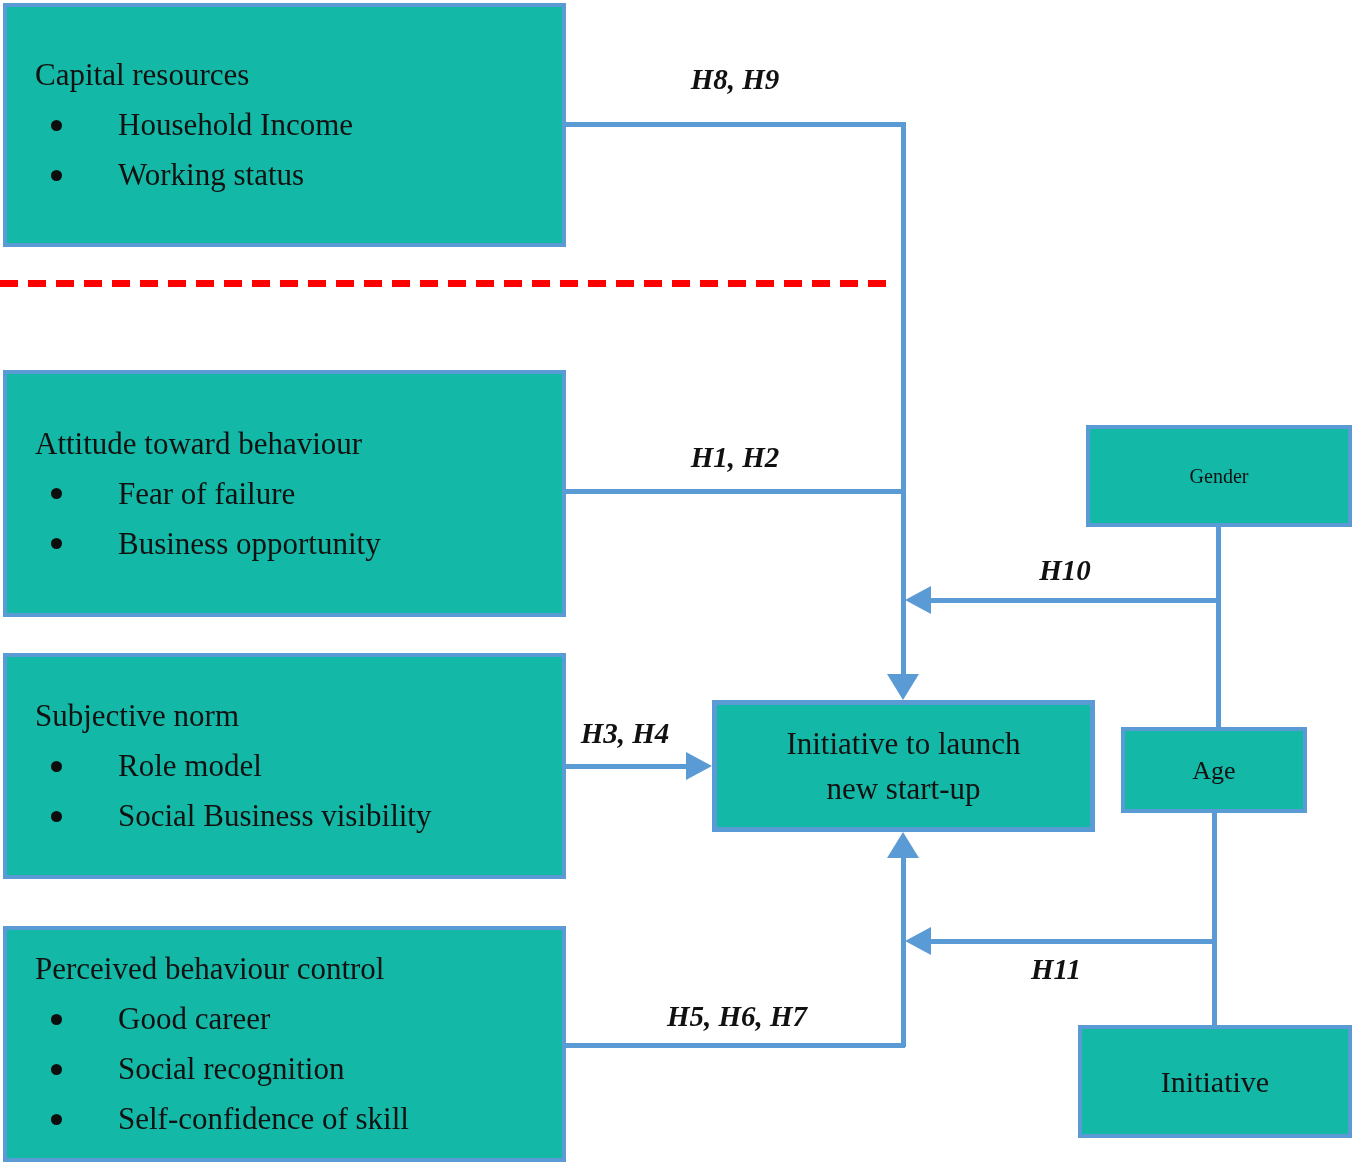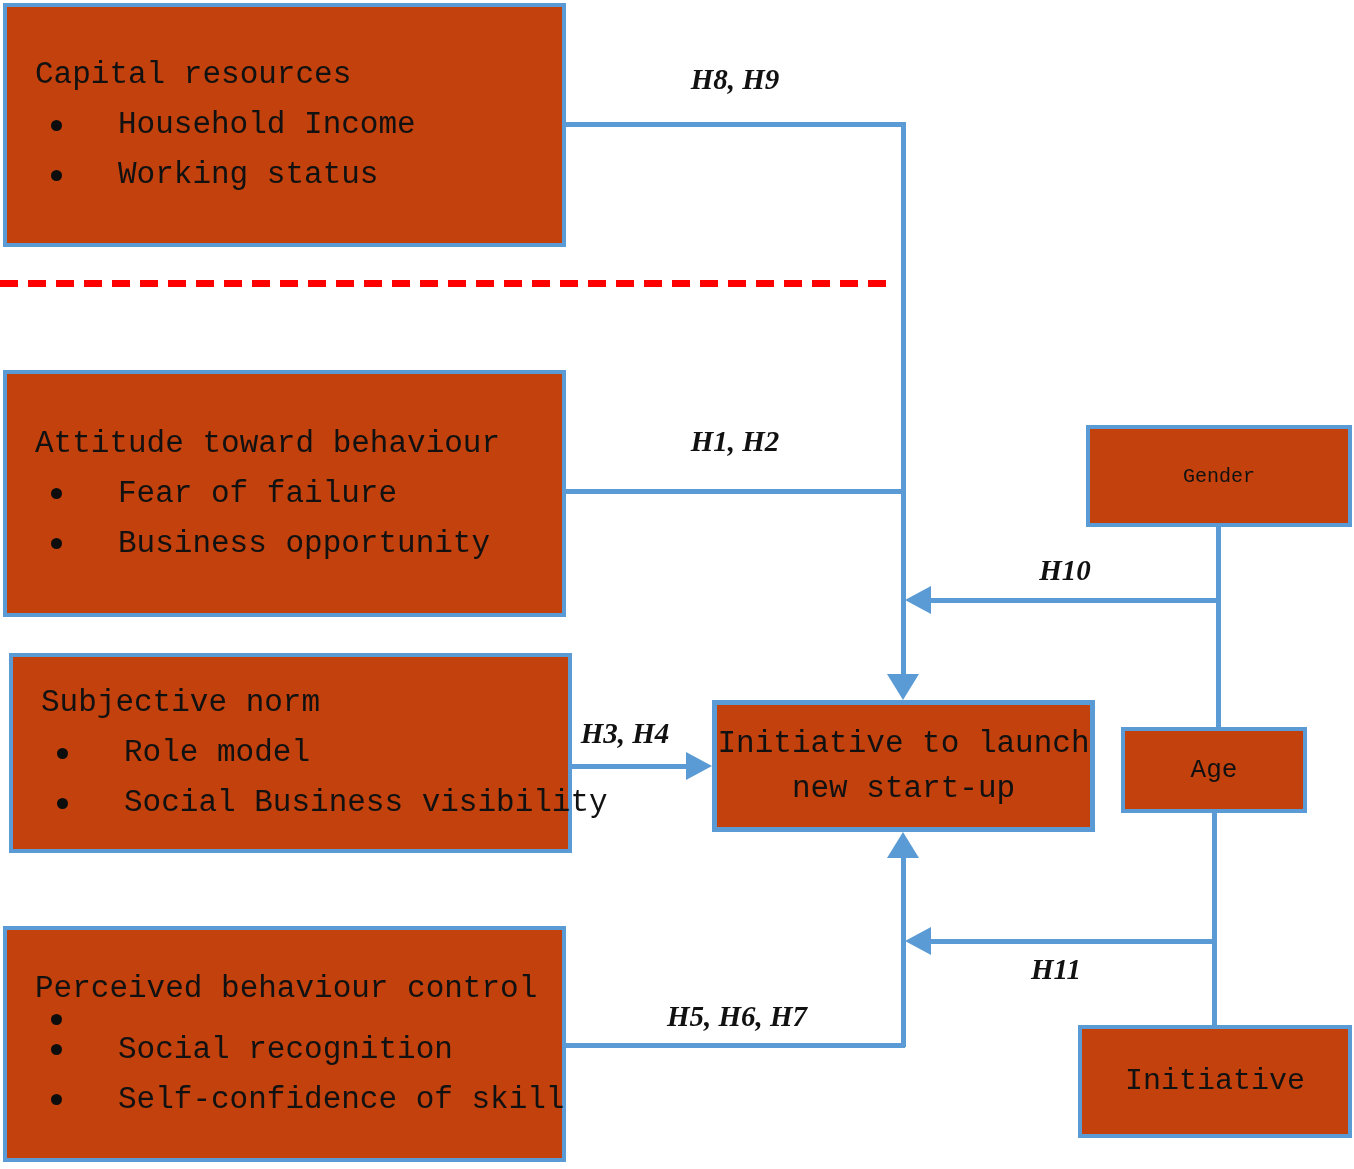--- a/index.html
+++ b/index.html
@@ -13,42 +13,41 @@
     width:1354px;height:1169px;
     background:#ffffff;
     font-family:"Liberation Serif","DejaVu Serif",serif;
     color:var(--ink);
     overflow:hidden;
   }
   
   .box{
     position:absolute;
     border:4px solid var(--blue);
-    background:#c2410c;
+    background:#14b8a6;
     box-sizing:border-box;
-    font-family:Liberation Mono, monospace;
   }
   .panel{
     display:flex;flex-direction:column;justify-content:center;
     padding-left:28px;padding-right:8px;
     font-size:31px;line-height:50px;
   }
   .panel .title{white-space:nowrap;}
   .bullet{display:flex;align-items:center;white-space:nowrap;}
   .dot{
     flex:none;width:11px;height:11px;border-radius:50%;
     background:#0d0d0d;margin-left:16px;margin-right:56px;
   }
   .centerbox{
     display:flex;flex-direction:column;align-items:center;justify-content:center;
     text-align:center;font-size:31px;line-height:45px;
   }
   #box-capital{left:3px;top:3px;width:563px;height:244px;}
   #box-attitude{left:3px;top:370px;width:563px;height:247px;}
-  #box-subjective{left:9px;top:653px;width:563px;height:200px;}
+  #box-subjective{left:3px;top:653px;width:563px;height:226px;}
   #box-perceived{left:3px;top:926px;width:563px;height:236px;}
   #box-outcome{left:712px;top:700px;width:383px;height:132px;border-width:5px;}
   #box-gender{left:1086px;top:425px;width:266px;height:102px;font-size:20px;}
   #box-age{left:1121px;top:727px;width:186px;height:86px;font-size:26px;}
   #box-education{left:1078px;top:1025px;width:274px;height:113px;font-size:30px;}
   
   .line{position:absolute;background:var(--blue);}
   #ln-top-h{left:566px;top:122px;width:339px;height:5px;}
   #ln-top-v{left:901px;top:122px;width:5px;height:556px;}
   #ln-h1h2{left:566px;top:489px;width:339px;height:5px;}
@@ -83,21 +82,21 @@
       var(--red) 0 18px, transparent 18px 28px);
   }
   
   .hlabel{
     position:absolute;
     font-weight:bold;font-style:italic;
     font-size:29px;line-height:34px;
     text-align:center;white-space:nowrap;
   }
   #lb-h8h9{left:635px;top:62px;width:200px;}
-  #lb-h1h2{left:635px;top:424px;width:200px;}
+  #lb-h1h2{left:635px;top:440px;width:200px;}
   #lb-h10{left:1000px;top:553px;width:130px;}
   #lb-h3h4{left:560px;top:716px;width:130px;}
   #lb-h5h6h7{left:617px;top:999px;width:240px;}
   #lb-h11{left:991px;top:952px;width:130px;}
 </style>
 </head>
 <body>
 
 <div id="canvas">
 
@@ -160,20 +159,21 @@
     <div class="bullet">
       <span class="dot"></span>
       <span>Social Business visibility</span>
     </div>
   </div>
 
   <div class="box panel" id="box-perceived">
     <div class="title">Perceived behaviour control</div>
     <div class="bullet">
       <span class="dot"></span>
+      <span>Good career</span>
     </div>
     <div class="bullet">
       <span class="dot"></span>
       <span>Social recognition</span>
     </div>
     <div class="bullet">
       <span class="dot"></span>
       <span>Self-confidence of skill</span>
     </div>
   </div>

